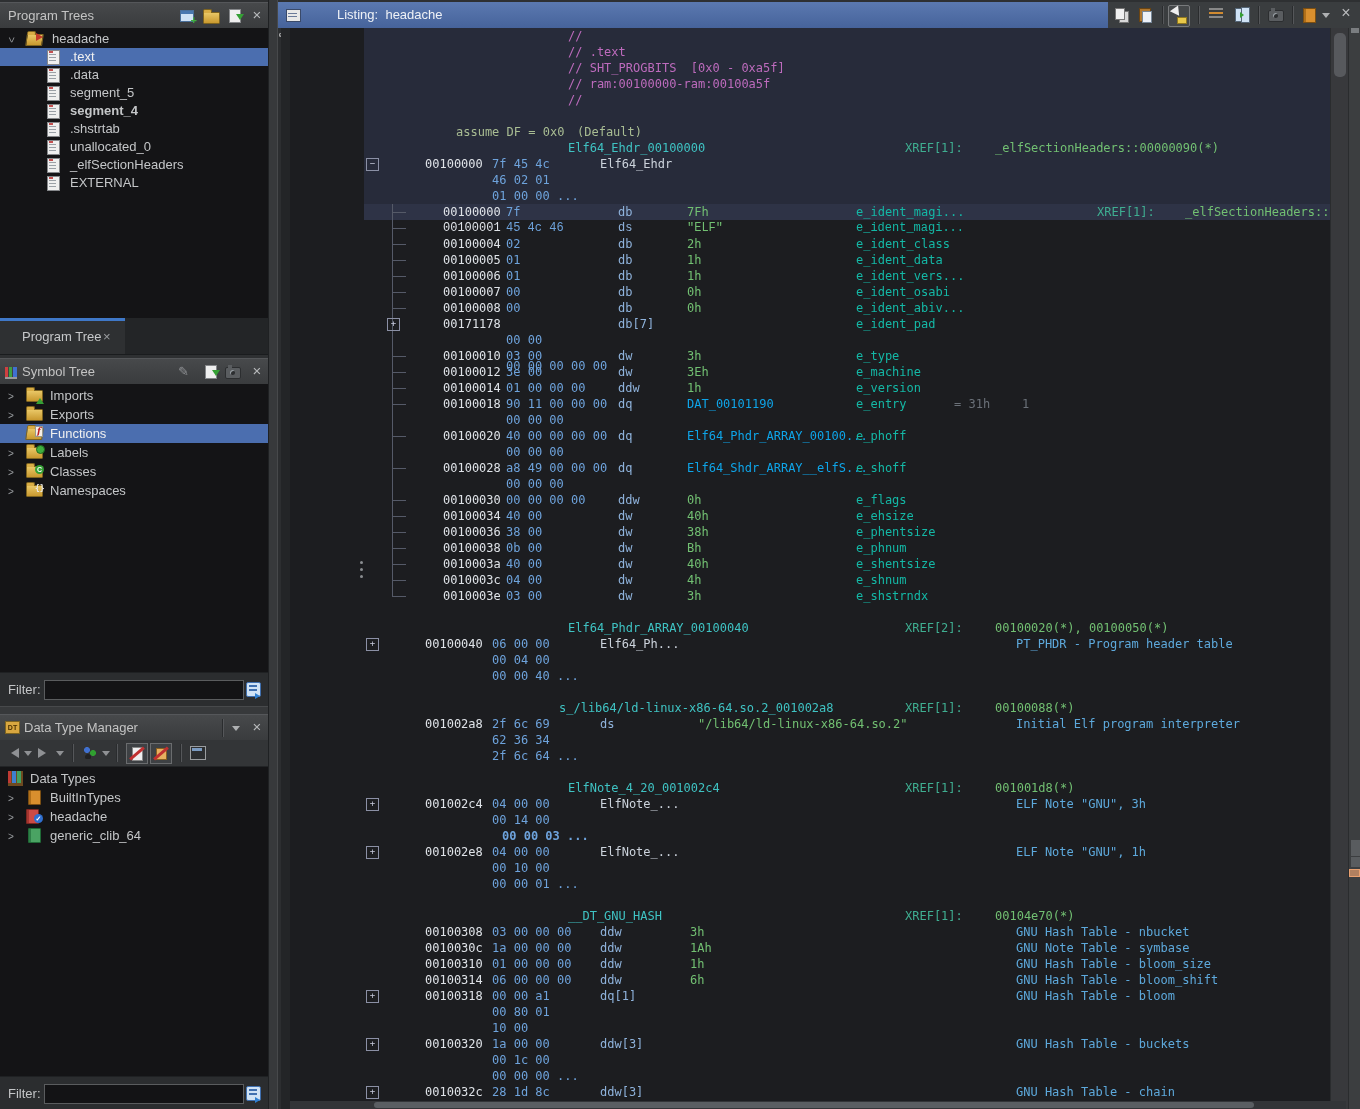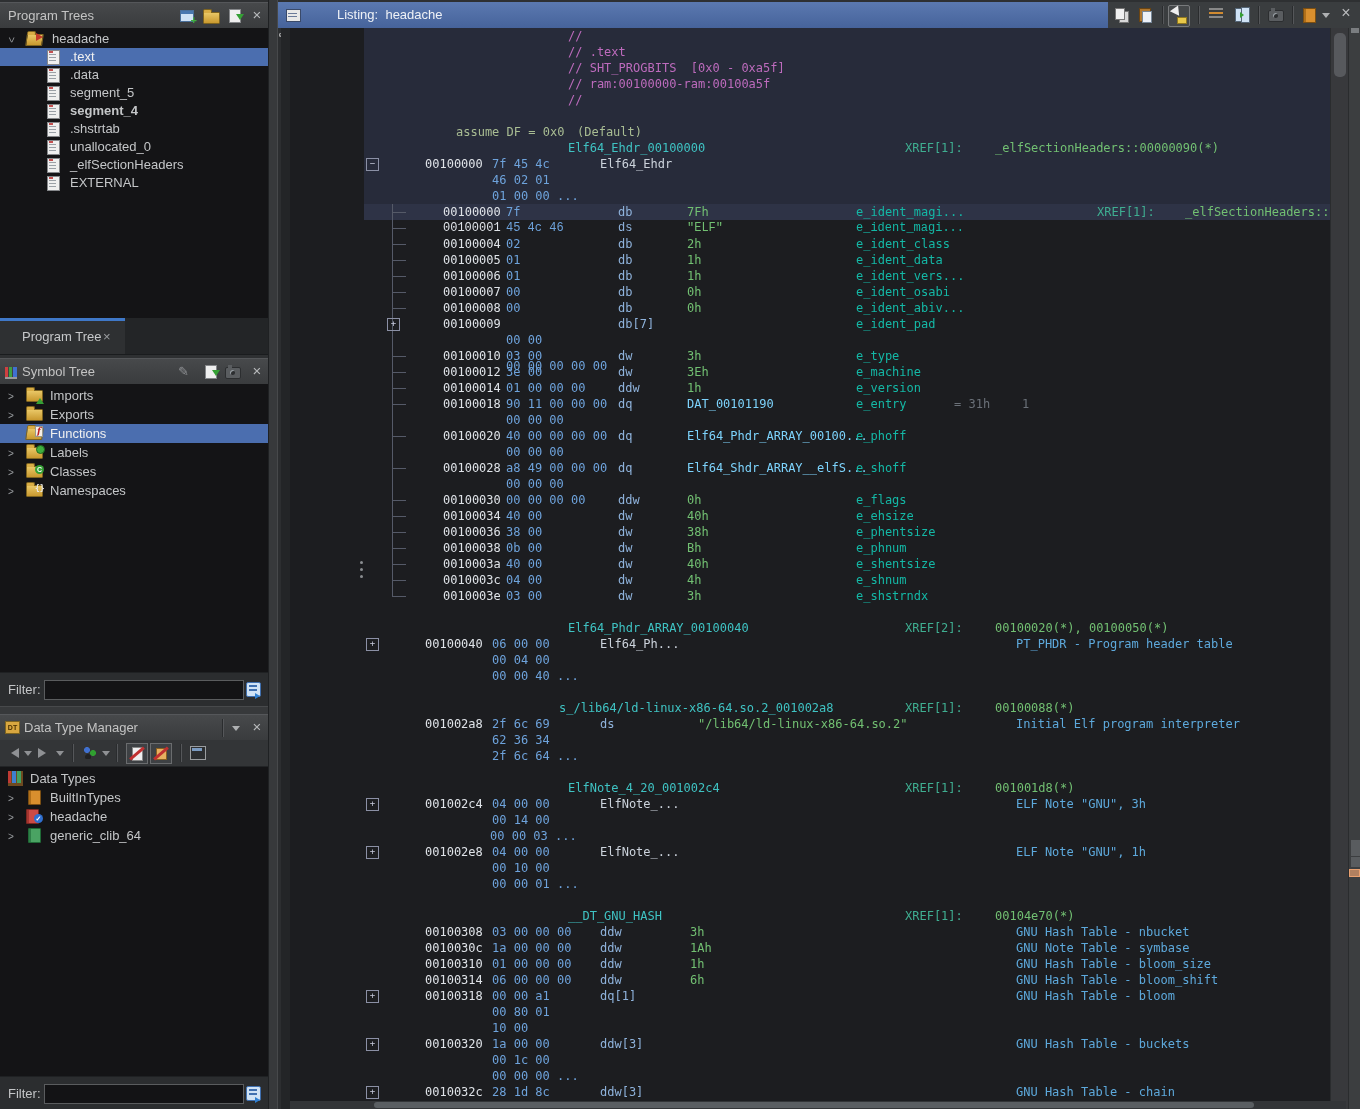--- a/index.html
+++ b/index.html
@@ -77,21 +77,21 @@
   .i-diff::after{content:"";position:absolute;left:4px;top:3px;border:3px solid transparent;border-left:4px solid #35a035;}
   .i-bookor{width:11px;height:13px;background:#d98f2e;border:1px solid #7c4f12;box-shadow:inset 2px 0 0 #b06f1a;}
   .listing-body{position:absolute;left:278px;top:28px;width:1082px;height:1081px;background:#2c2e30;}
   .l-strip1{position:absolute;left:3px;top:0;width:9px;height:1081px;background:#232527;}
   .l-content{position:absolute;left:12px;top:0;width:1040px;height:1081px;background:#1c1d20;overflow:hidden;}
   .sel-block{position:absolute;left:74px;right:0;background:#272b3a;}
   .cursor-row{position:absolute;left:74px;right:0;background:#2e3346;}
   .lrow{position:absolute;left:0;width:100%;height:16px;font:12px/16px "DejaVu Sans Mono",monospace;}
   .lrow span{position:absolute;white-space:pre;}
   .t-addr{color:#dfe3e8}.t-bytes{color:#6ea3dc}.t-mnem{color:#8fb3dc}.t-sname{color:#ccd3dc}
-  .t-val{color:#72c072}.t-ref{color:#7dd3fc}.t-str{color:#72c072}.t-field{color:#14b8a6}
+  .t-val{color:#72c072}.t-ref{color:#0ea5e9}.t-str{color:#72c072}.t-field{color:#14b8a6}
   .t-com{color:#bd6bbd}.t-ecom{color:#5da9dc}.t-lbl{color:#3fc3c3}.t-xl{color:#3fae91}
   .t-xv{color:#72c072}.t-asm{color:#a9bd93}.t-ann{color:#6a7078}
   .toggle{position:absolute;width:11px;height:11px;border:1px solid #8b90a5;color:#c6cadb;
     font:9px/9px "DejaVu Sans Mono",monospace;text-align:center;background:transparent;}
   .vline{position:absolute;width:1px;background:#555a68;}
   .tick{position:absolute;height:1px;background:#555a68;}
   .vscroll{position:absolute;left:1330px;top:28px;width:18px;height:1081px;background:#38393c;border-left:1px solid #2a2c2e;}
   .vthumb{position:absolute;left:3px;width:12px;border-radius:5px;background:#57595d;}
   .markerbar{position:absolute;left:1348px;top:28px;width:12px;height:1081px;background:#3c3e40;border-left:1px solid #2a2c2e;}
   .hscroll{position:absolute;left:290px;top:1101px;width:1056px;height:8px;background:#333538;}
@@ -342,21 +342,21 @@
         <div class="tick" style="left: 102px; width: 14px; top: 264px;"></div>
         <div class="lrow" style="top: 272px;">
           <span class="t-addr" style="left: 153px;">00100008</span>
           <span class="t-bytes" style="left: 216px;">00</span>
           <span class="t-mnem" style="left: 328px;">db</span>
           <span class="t-val" style="left: 397px;">0h</span>
           <span class="t-field" style="left: 566px;">e_ident_abiv...</span>
         </div>
         <div class="tick" style="left: 102px; width: 14px; top: 280px;"></div>
         <div class="lrow" style="top: 288px;">
-          <span class="t-addr" style="left: 153px;">00100009</span>
+          <span class="t-addr" style="left: 153px;">00171178</span>
           <span class="t-bytes" style="left: 216px; margin-top: 42px;">00 00 00 00 00</span>
           <span class="t-mnem" style="left: 328px;">db[7]</span>
           <span class="t-field" style="left: 566px;">e_ident_pad</span>
         </div>
         <div class="toggle" style="left: 97px; top: 290px;">+</div>
         <div class="lrow" style="top: 304px;">
           <span class="t-bytes" style="left: 216px;">00 00</span>
         </div>
         <div class="lrow" style="top: 320px;">
           <span class="t-addr" style="left: 153px;">00100010</span>
@@ -521,21 +521,21 @@
           <span class="t-addr" style="left: 135px;">001002c4</span>
           <span class="t-bytes" style="left: 202px;">04 00 00</span>
           <span class="t-sname" style="left: 310px;">ElfNote_...</span>
           <span class="t-ecom" style="left: 726px;">ELF Note "GNU", 3h</span>
         </div>
         <div class="toggle" style="left: 76px; top: 770px;">+</div>
         <div class="lrow" style="top: 784px;">
           <span class="t-bytes" style="left: 202px;">00 14 00</span>
         </div>
         <div class="lrow" style="top: 800px;">
-          <span class="t-bytes" style="left: 200px;">00 00 03 ...</span>
+          <span class="t-bytes" style="left: 212px; font-weight: bold;">00 00 03 ...</span>
         </div>
         <div class="lrow" style="top: 816px;">
           <span class="t-addr" style="left: 135px;">001002e8</span>
           <span class="t-bytes" style="left: 202px;">04 00 00</span>
           <span class="t-sname" style="left: 310px;">ElfNote_...</span>
           <span class="t-ecom" style="left: 726px;">ELF Note "GNU", 1h</span>
         </div>
         <div class="toggle" style="left: 76px; top: 818px;">+</div>
         <div class="lrow" style="top: 832px;">
           <span class="t-bytes" style="left: 202px;">00 10 00</span>

